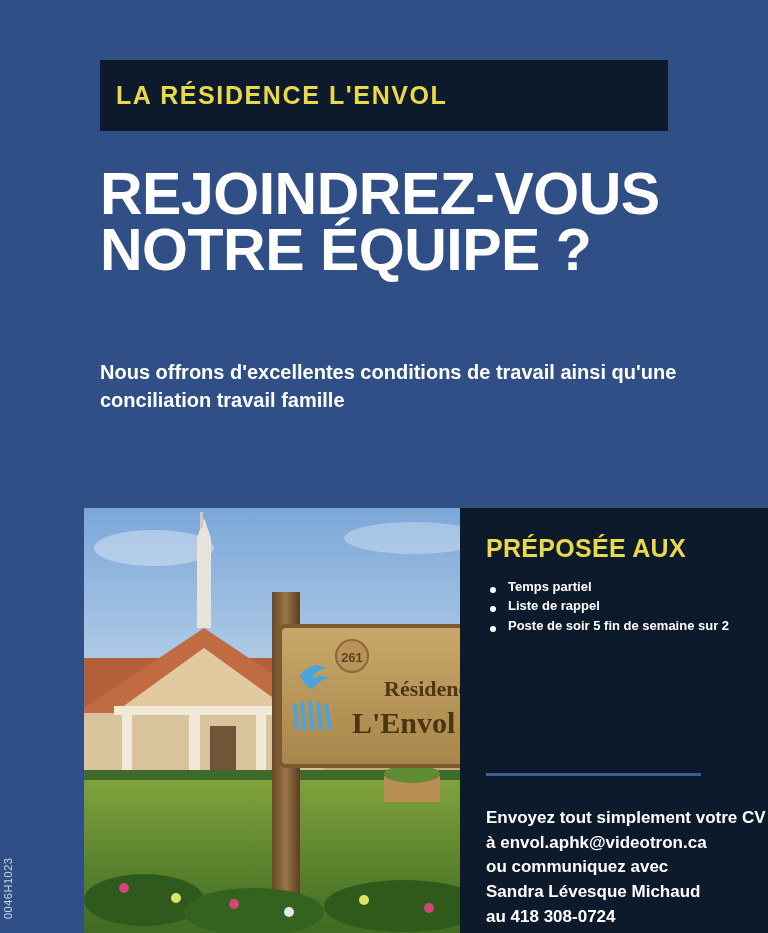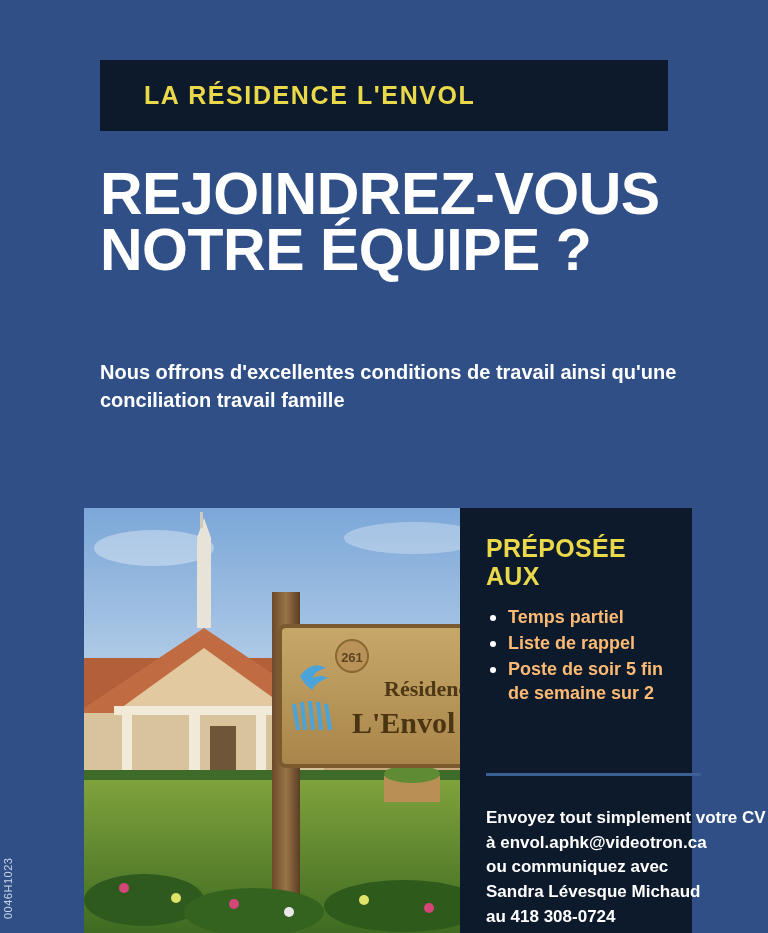--- a/index.html
+++ b/index.html
@@ -48,21 +48,21 @@
     height: 71px;
     background: #0d1a2b;
     display: flex;
     align-items: center;
   }
   .banner-text {
     color: #e9d84a;
     font-size: 25px;
     font-weight: bold;
     letter-spacing: 1.6px;
-    padding-left: 44px;
+    padding-left: 16px;
     font-family: "Liberation Sans", sans-serif;
   }
 
   
   .headline {
     position: absolute;
     left: 100px;
     top: 166px;
     width: 600px;
     color: #ffffff;
@@ -98,40 +98,40 @@
     overflow: hidden;
     padding-left: 44px;
   }
   .photo svg { display: block; }
 
   
   .info {
     position: absolute;
     left: 460px;
     top: 508px;
-    width: 232px;
+    width: 308px;
     height: 425px;
     background: #0d1a2b;
     padding: 26px 22px 4px 26px;
     box-sizing: border-box;
   }
   .info-title {
     color: #e9d84a;
     font-size: 25px;
     font-weight: bold;
     line-height: 1.12;
     letter-spacing: 0.3px;
     font-family: "Liberation Sans", sans-serif;
   }
   .info-list {
     margin: 16px 0 0 0;
     padding: 0;
     list-style: none;
-    color: #fdba74;
-    font-size: 18px;
+    color: #ffffff;
+    font-size: 13px;
     font-weight: bold;
     line-height: 1.33;
   }
   .info-list li {
     position: relative;
     padding-left: 22px;
     margin-bottom: 2px;
   }
   .info-list li::before {
     content: "";

